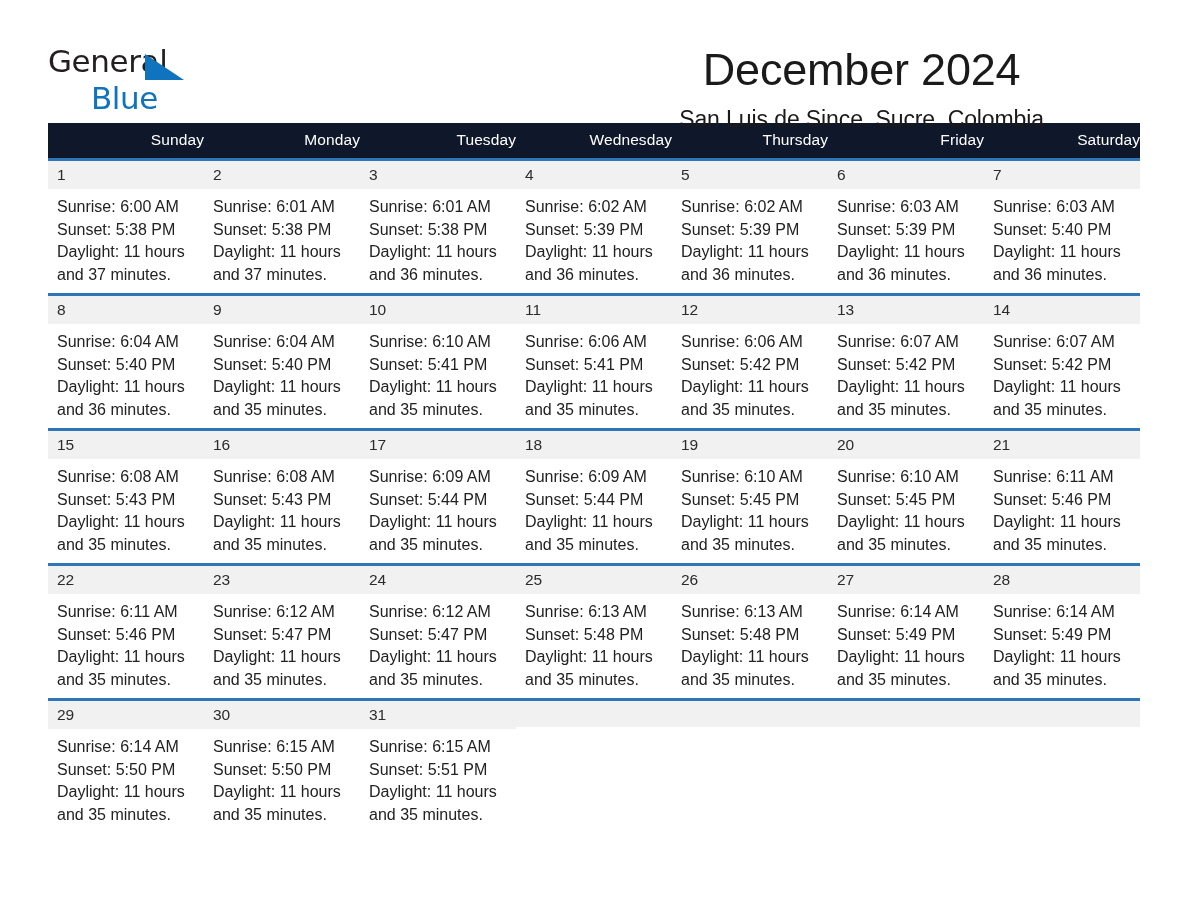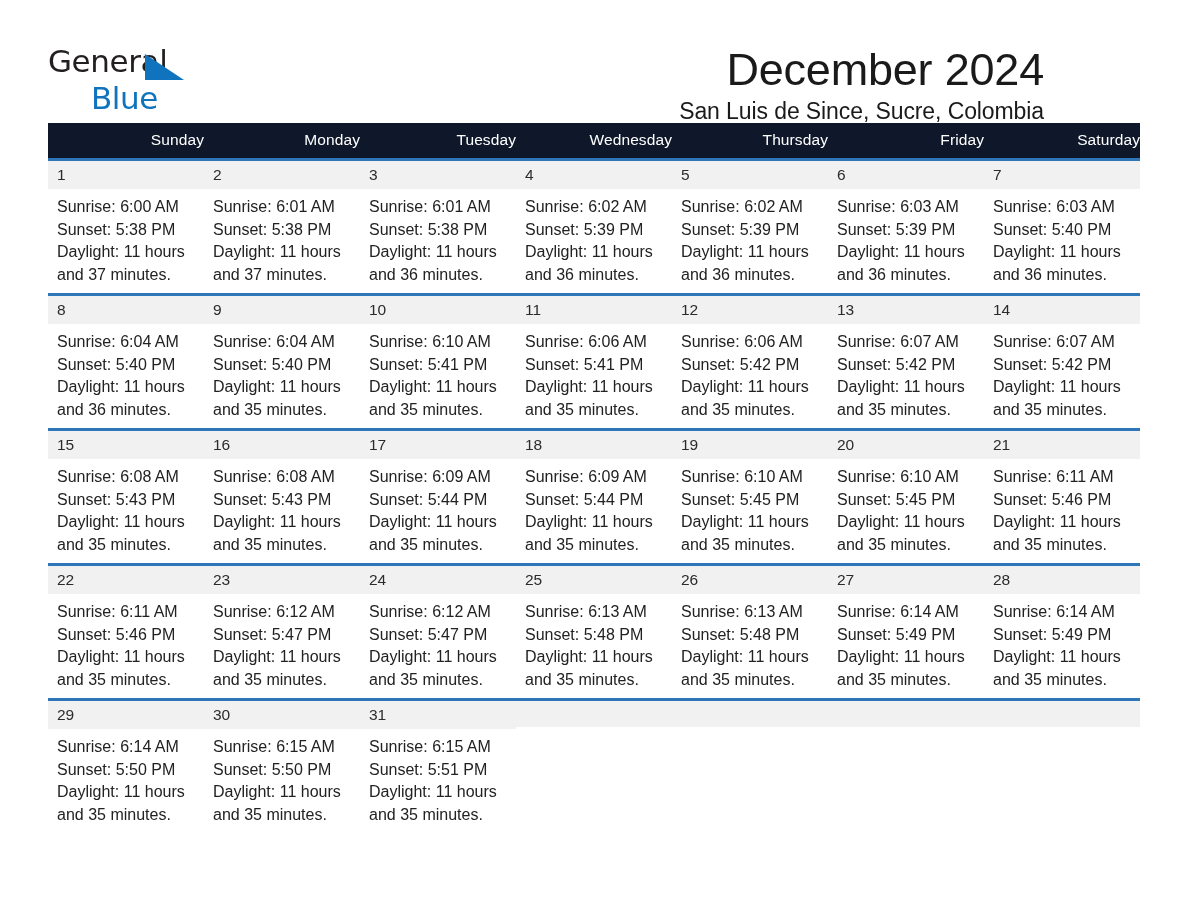--- a/index.html
+++ b/index.html
@@ -65,26 +65,27 @@
     text-align: right;
     padding-top: 0px;
   }
   .month-title {
     font-size: 45px;
     font-weight: 400;
     color: #1a1a1a;
     letter-spacing: -0.2px;
     line-height: 1.05;
     font-family: "Liberation Sans", sans-serif;
+    text-align: center;
   }
   .location {
     font-size: 23px;
     font-weight: 400;
     color: #1a1a1a;
-    margin-top: 5px;
+    margin-top: 13px;
     letter-spacing: -0.1px;
     text-align: right;
   }
 
   
   .calendar {
     margin-top: 11px;
     width: 1092px;
     border-collapse: collapse;
     table-layout: fixed;

